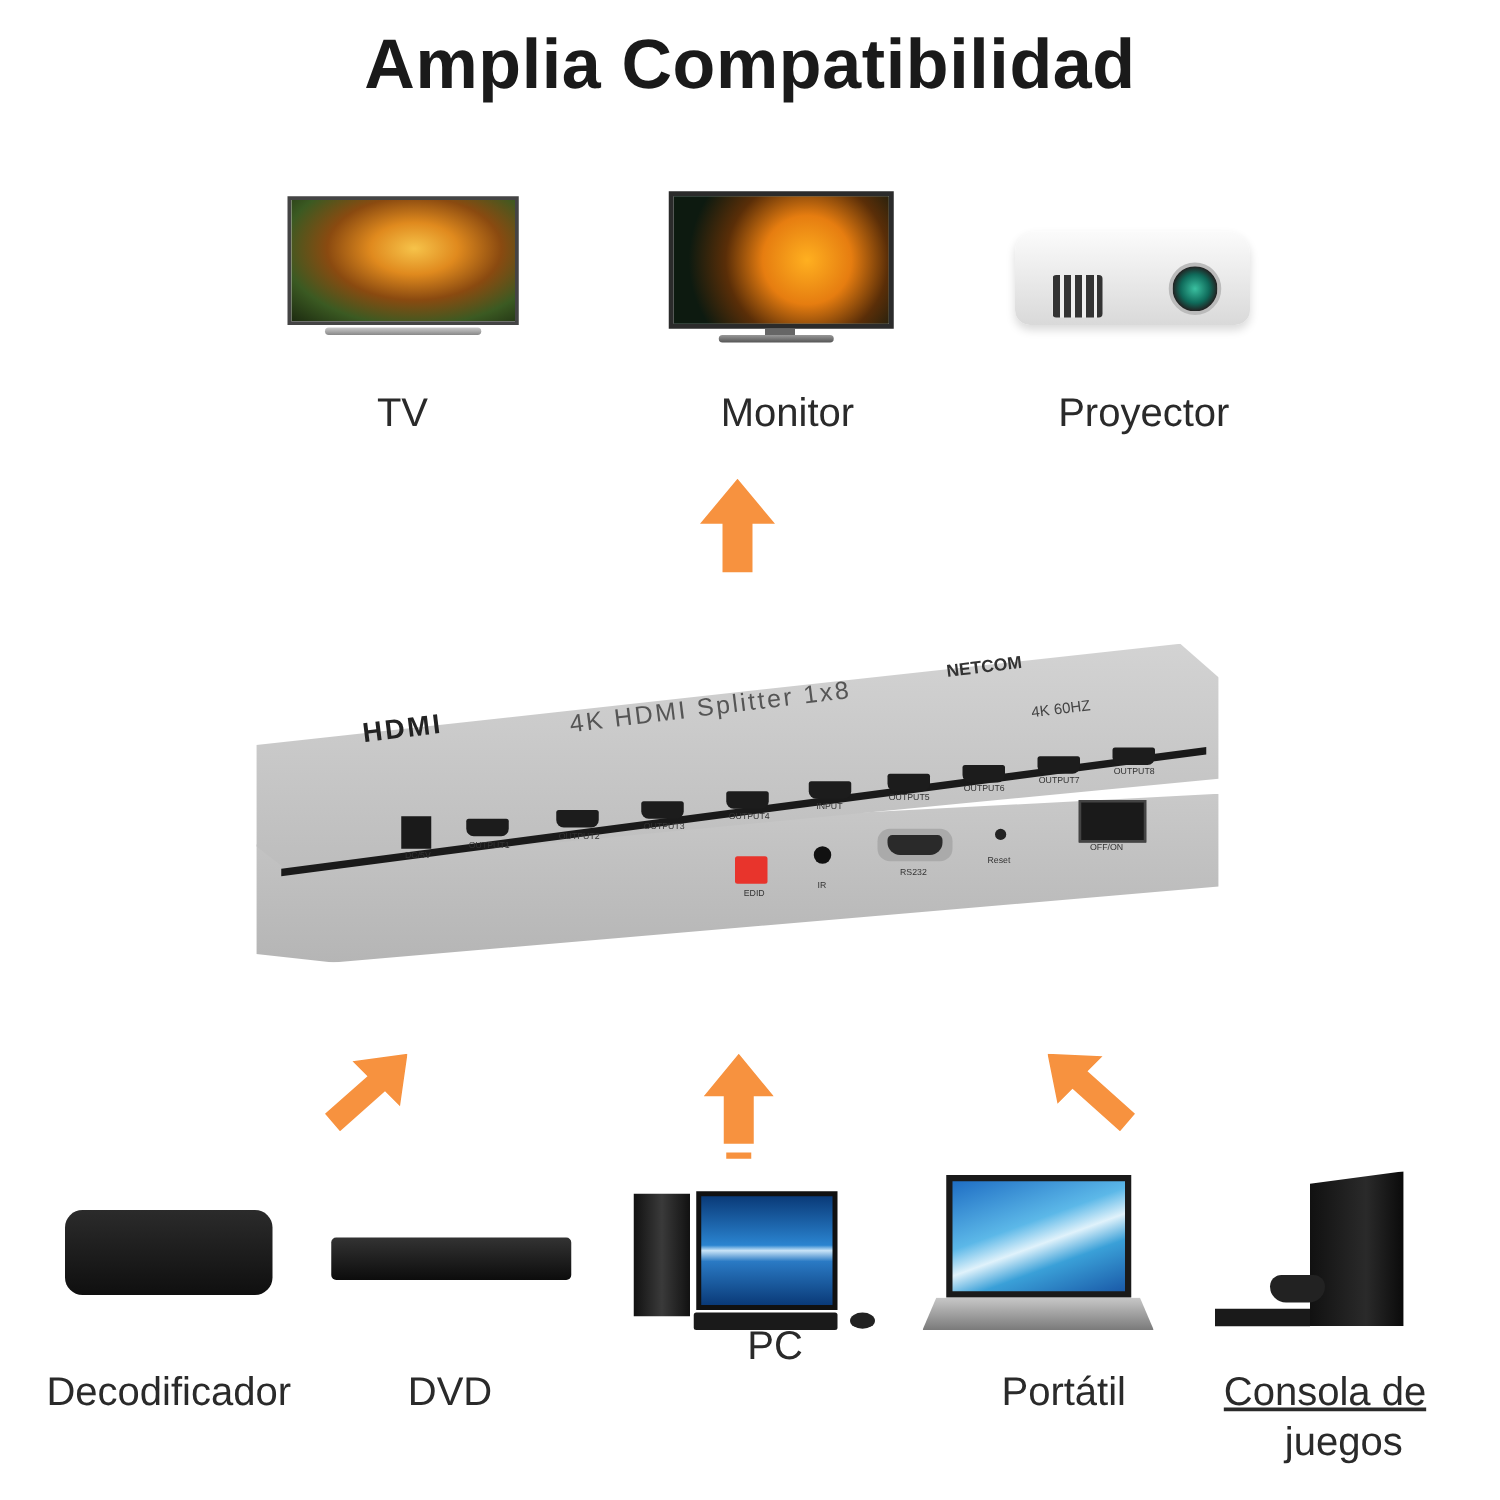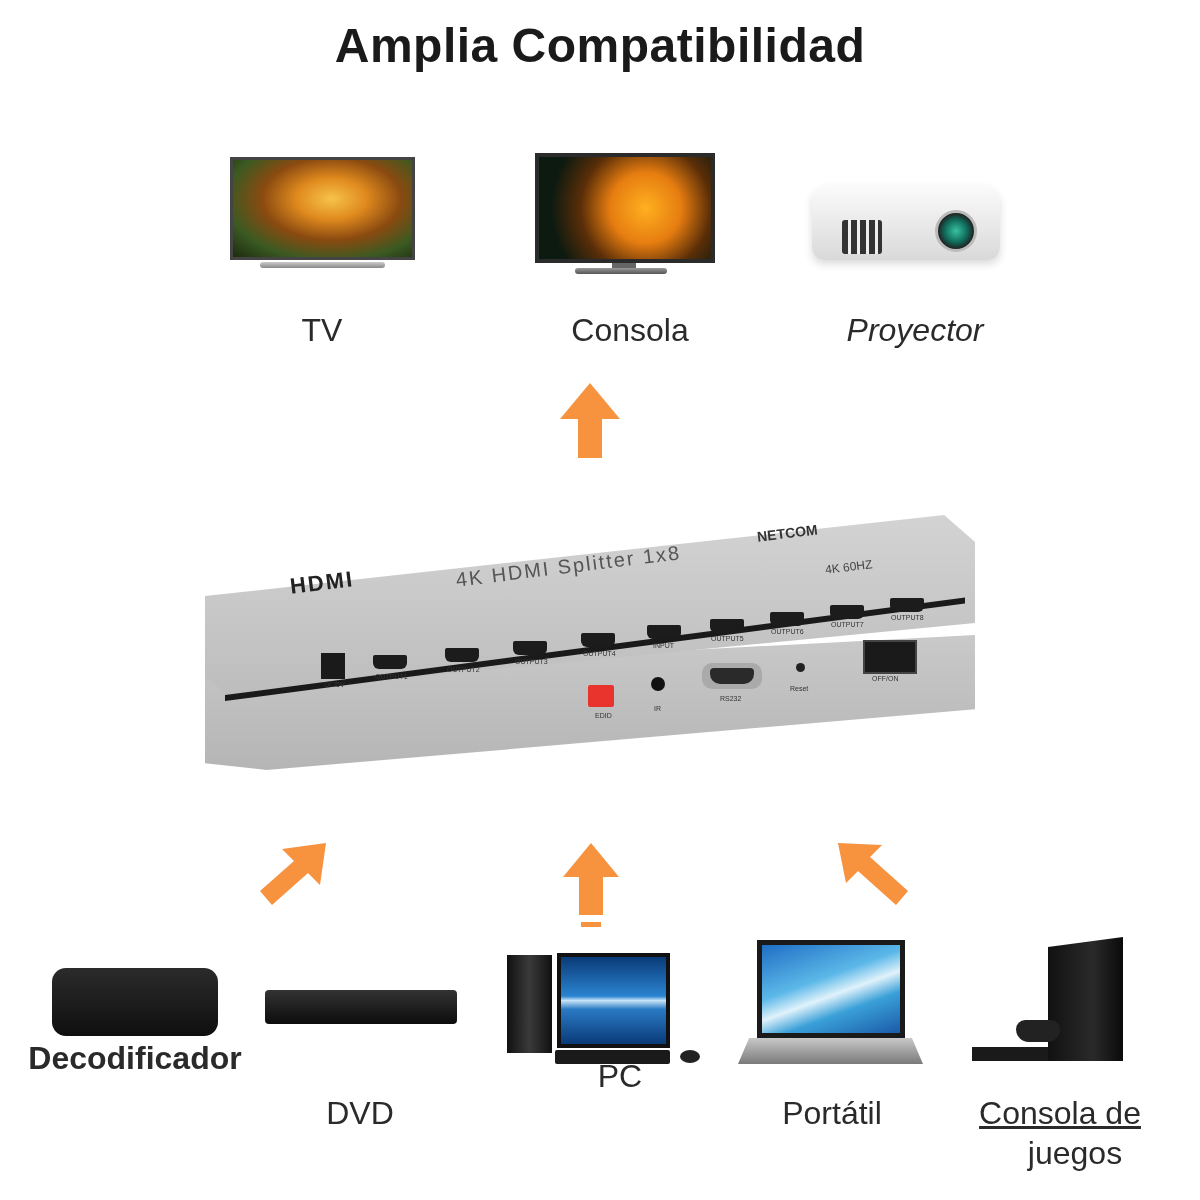--- a/index.html
+++ b/index.html
@@ -1,18 +1,18 @@
 <!DOCTYPE html>
 <html><head>
 <meta charset="utf-8">
 <style>
   html, body { margin:0; padding:0; background:#ffffff; }
   body { width:1200px; height:1200px; position:relative; overflow:hidden; font-family:"Liberation Sans", "DejaVu Sans", sans-serif; color:#222; }
   .abs { position:absolute; }
-  .title { left:0; top:18px; width:1200px; text-align:center; font-size:48px; font-weight:bold; color:#1a1a1a; letter-spacing:0.5px; }
+  .title { left:0; top:18px; width:1200px; text-align:center; font-size:56px; font-weight:bold; color:#1a1a1a; letter-spacing:0.5px; }
   .label { font-size:32px; color:#2a2a2a; text-align:center; }
   .arrow { position:absolute; }
   
   .tv-screen { position:absolute; left:230px; top:157px; width:185px; height:103px; background:#222; border:3px solid #444; box-sizing:border-box; overflow:hidden; }
   .tv-img { width:100%; height:100%; background: radial-gradient(ellipse at 55% 40%, #f6c34a 0%, #e08a1e 25%, #8a4a10 50%, #3b5a22 75%, #1c2a10 100%); }
   .tv-stand { position:absolute; left:260px; top:262px; width:125px; height:6px; background:linear-gradient(#ccc,#888); border-radius:3px; }
   
   .mon-screen { position:absolute; left:535px; top:153px; width:180px; height:110px; background:#111; border:4px solid #2b2b2b; box-sizing:border-box; overflow:hidden; }
   .mon-img { width:100%; height:100%; background: radial-gradient(circle at 62% 50%, #ffb020 0%, #e67d10 30%, #5a2e08 55%, #0d1a10 80%), linear-gradient(90deg,#0a2a20,#102010); }
   .mon-neck { position:absolute; left:612px; top:263px; width:24px; height:6px; background:#666; }
@@ -68,28 +68,28 @@
 </div>
 <div class="abs label" style="left:222px;top:312px;width:200px;">TV</div>
 
 <div>
   <div class="mon-screen">
       <div class="mon-img"></div>
     </div>
   <div class="mon-neck"></div>
   <div class="mon-base"></div>
 </div>
-<div class="abs label" style="left:530px;top:312px;width:200px;">Consola</div>
+<div class="abs label" style="left:530px;top:312px;width:200px;">Monitor</div>
 
 <div>
   <div class="proj-body"></div>
   <div class="proj-vent"></div>
   <div class="proj-lens"></div>
 </div>
-<div class="abs label" style="left:810px;top:312px;width:210px;font-style:italic;">Proyector</div>
+<div class="abs label" style="left:810px;top:312px;width:210px;">Proyector</div>
 
 <svg class="arrow" style="left:560px;top:383px;" width="60" height="75" viewBox="0 0 60 75">
   <polygon points="30,0 60,36 42,36 42,75 18,75 18,36 0,36" fill="#F7923F"></polygon>
 </svg>
 
 <div class="sp-wrap">
   <div class="sp-base"></div>
   <div class="sp-top"></div>
   <div class="sp-gap"></div>
   <div class="sp-brand">HDMI</div>
@@ -138,42 +138,42 @@
 </svg>
 <svg class="arrow" style="left:563px;top:843px;" width="56" height="86" viewBox="0 0 56 86">
   <polygon points="28,0 56,34 40,34 40,72 16,72 16,34 0,34" fill="#F7923F"></polygon>
   <rect x="18" y="79" width="20" height="5" fill="#F7923F"></rect>
 </svg>
 <svg class="arrow" style="left:838px;top:843px;" width="70" height="62" viewBox="0 0 70 62">
   <polygon points="0,0 44,2 32,14 70,48 58,62 20,28 8,40" fill="#F7923F"></polygon>
 </svg>
 
 <div class="dec"></div>
-<div class="abs label" style="left:20px;top:1040px;width:230px;font-weight:bold;">Decodificador</div>
+<div class="abs label" style="left:20px;top:1095px;width:230px;">Decodificador</div>
 
 <div class="dvd"></div>
 <div class="abs label" style="left:260px;top:1095px;width:200px;">DVD</div>
 
 <div>
   <div class="pc-tower"></div>
   <div class="pc-mon">
       <div></div>
     </div>
   <div class="pc-kb"></div>
   <div class="pc-mouse"></div>
 </div>
 <div class="abs label" style="left:520px;top:1058px;width:200px;">PC</div>
 
 <div>
   <div class="lap-scr">
       <div></div>
     </div>
   <div class="lap-base"></div>
 </div>
-<div class="abs label" style="left:732px;top:1095px;width:200px;">Portátil</div>
+<div class="abs label" style="left:751px;top:1095px;width:200px;">Portátil</div>
 
 <div>
   <div class="ps4"></div>
   <div class="ps4-stand"></div>
   <div class="ps4-ctrl"></div>
 </div>
 <div class="abs label" style="left:955px;top:1095px;width:210px;text-decoration:underline;">Consola de</div>
 <div class="abs label" style="left:970px;top:1135px;width:210px;">juegos</div>
 
 </body></html>

